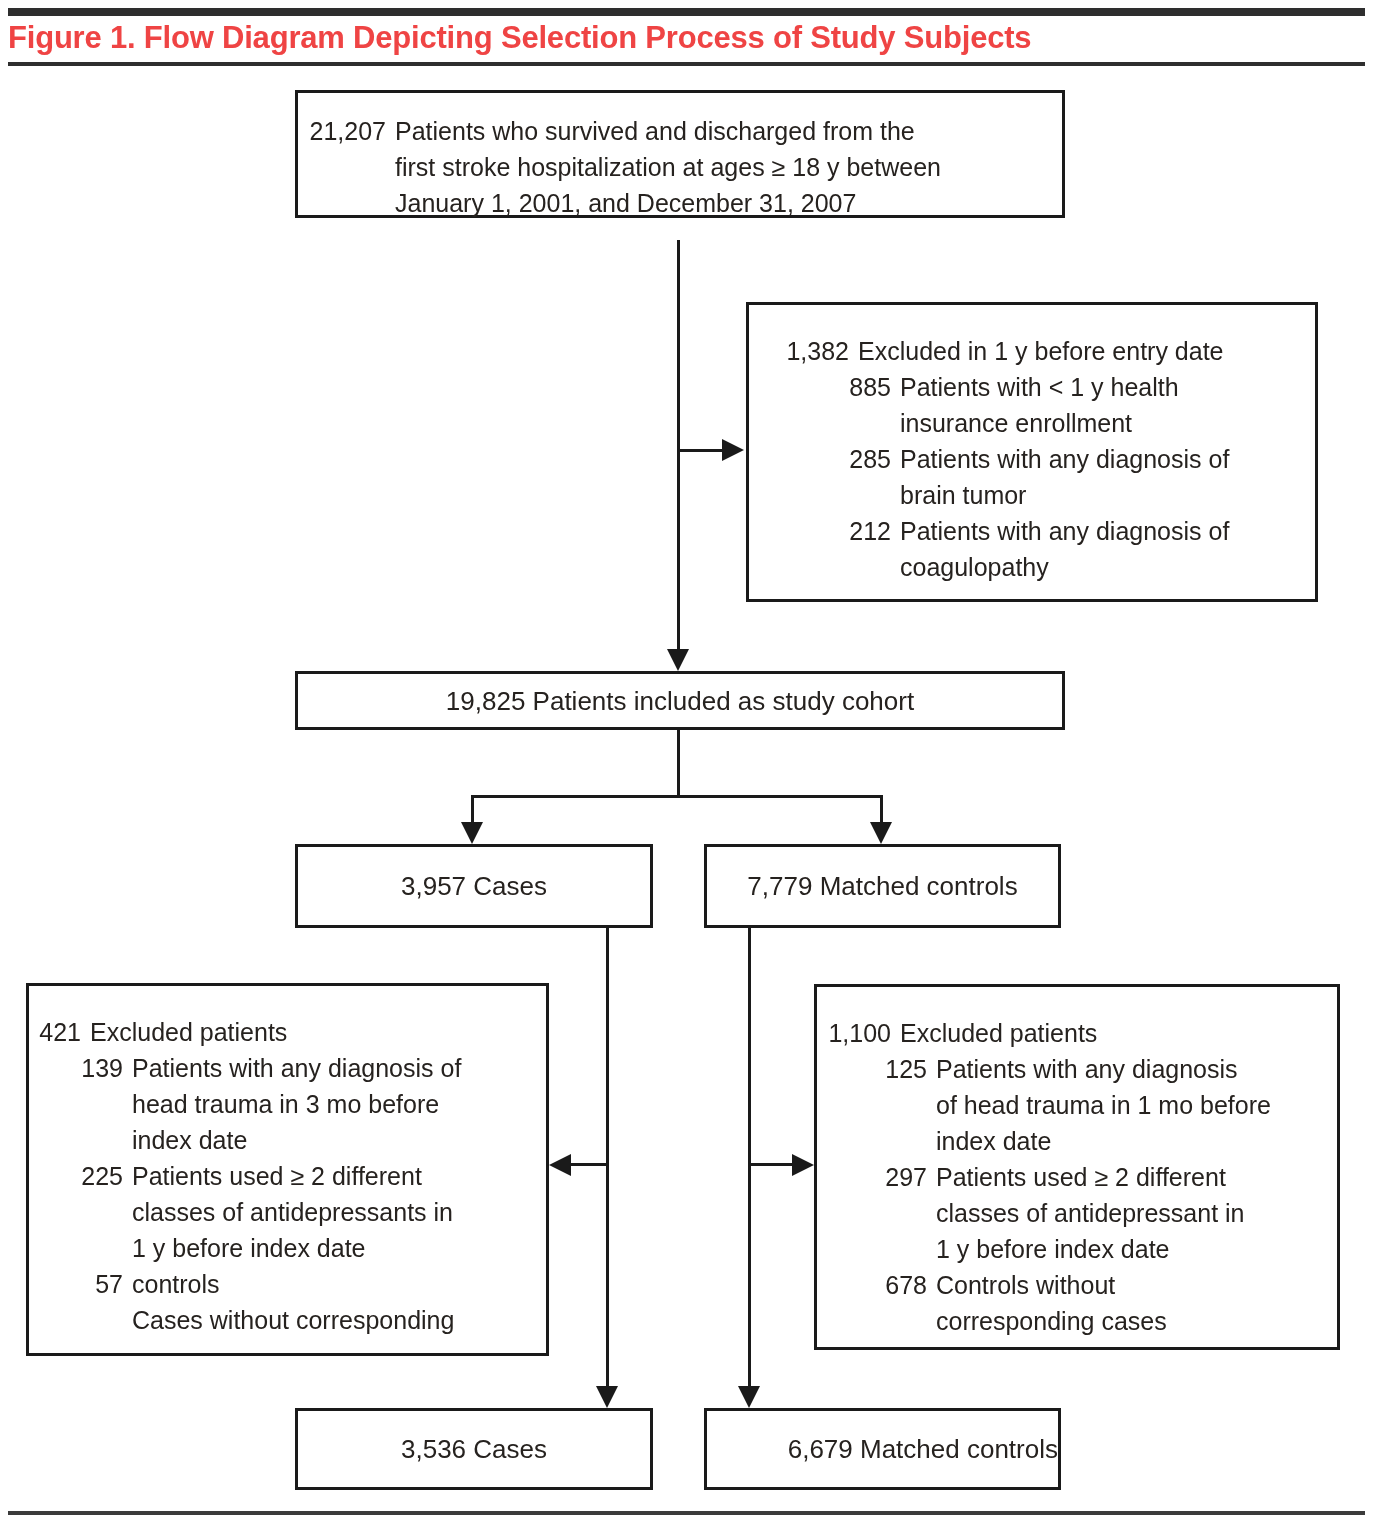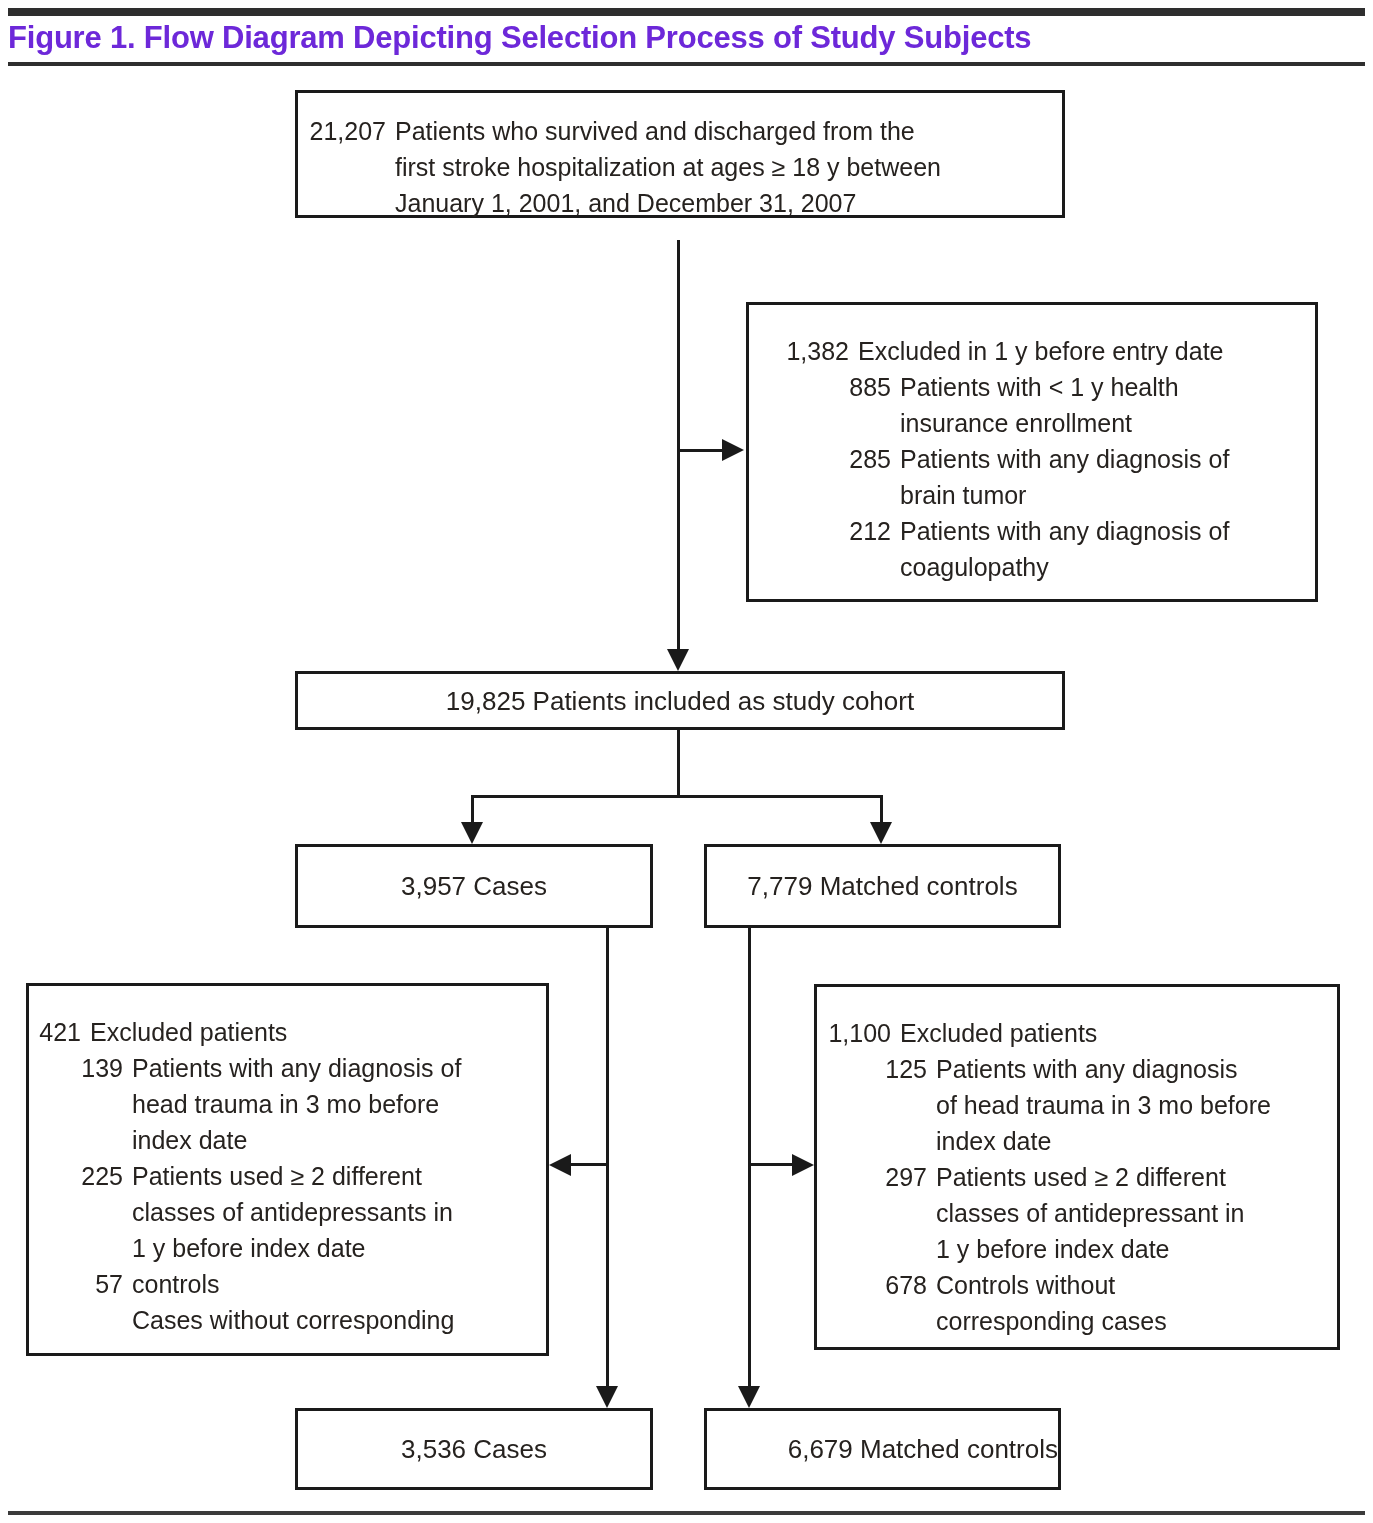--- a/index.html
+++ b/index.html
@@ -7,21 +7,21 @@
     position:relative;
     width:1373px;height:1523px;
     background:#ffffff;
     font-family:"Liberation Sans","DejaVu Sans",sans-serif;
     color:#26221f;
     overflow:hidden;
   }
   .rule{position:absolute;background:#2e2e2e;}
   .fig-title{
     position:absolute;left:8px;top:20px;width:1357px;
-    font-size:31px;font-weight:bold;color:#6d28d9;letter-spacing:-0.2px;
+    font-size:31px;font-weight:bold;color:#ef4444;letter-spacing:-0.2px;
   }
   .box{
     position:absolute;border:3px solid #1a1a1a;background:#ffffff;
     box-sizing:border-box;font-size:25px;line-height:36px;color:#26221f;
   }
   .box.center{display:flex;align-items:center;justify-content:center;font-size:26px;text-align:center;}
   .entry{display:flex;align-items:flex-start;}
   .entry .num{flex:none;text-align:right;margin-right:9px;white-space:nowrap;}
   .ln{display:block;white-space:nowrap;}
   
@@ -157,21 +157,21 @@
 
   <div class="box excl-controls-box" style="left:814px;top:984px;width:526px;height:366px;">
     <div class="entry l0">
       <span class="num">1,100</span>
       <span class="txt">Excluded patients</span>
     </div>
     <div class="entry l1">
       <span class="num">125</span>
       <span class="txt">
           <span class="ln">Patients with any diagnosis</span>
-          <span class="ln">of head trauma in 3 mo before</span>
+          <span class="ln">of head trauma in 1 mo before</span>
           <span class="ln">index date</span>
         </span>
     </div>
     <div class="entry l1">
       <span class="num">297</span>
       <span class="txt">
           <span class="ln">Patients used ≥ 2 different</span>
           <span class="ln">classes of antidepressant in</span>
           <span class="ln">1 y before index date</span>
         </span>

